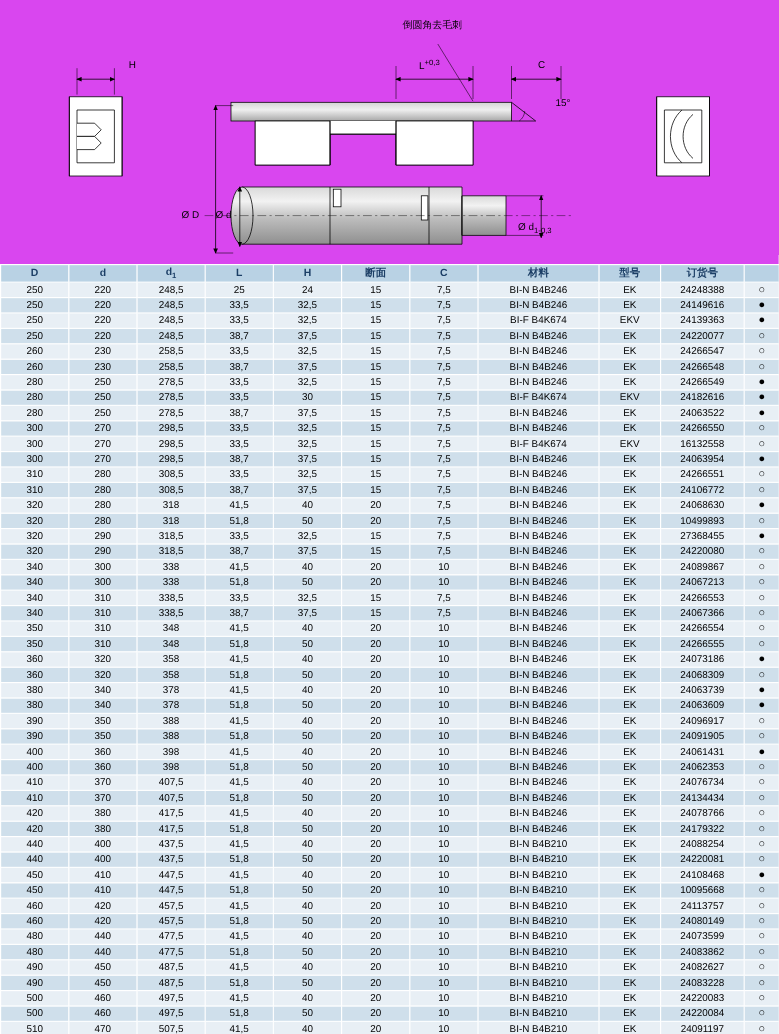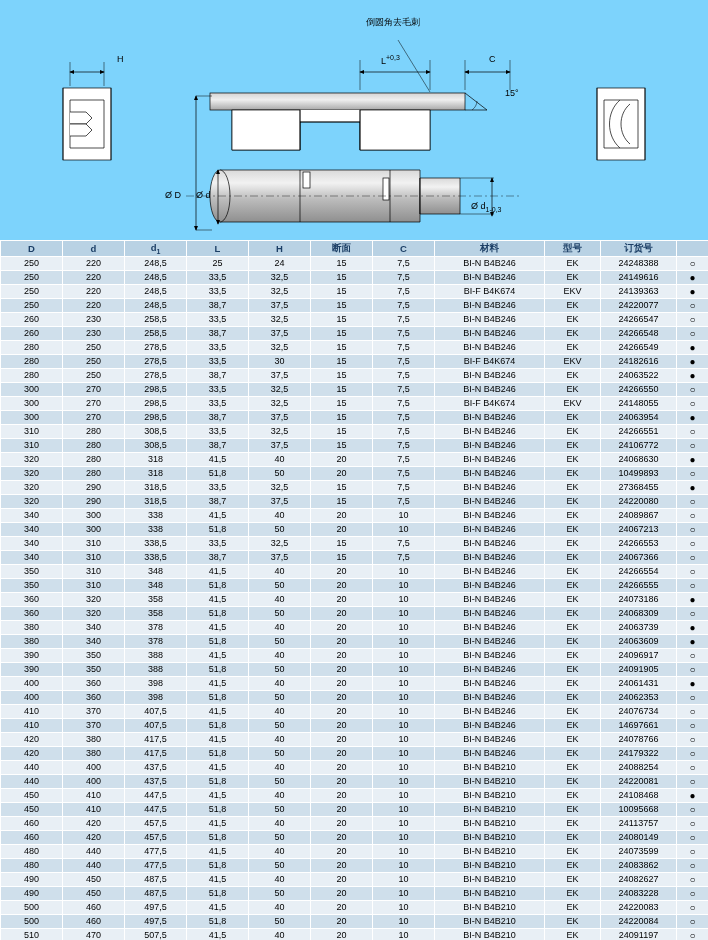--- a/index.html
+++ b/index.html
@@ -1,20 +1,20 @@
 <!DOCTYPE html>
 <html><head>
 <meta charset="utf-8">
 <style>
   html,body{margin:0;padding:0;background:#ffffff;}
   body{width:708px;height:940px;font-family:"Liberation Sans",sans-serif;color:#000;}
   .page{position:relative;width:708px;height:940px;overflow:hidden;}
 
   
-  .drawing{position:relative;width:708px;height:240px;background:#7dd3fc;}
+  .drawing{position:relative;width:708px;height:240px;background:#d946ef;}
   .drw-note{position:absolute;font-size:9px;color:#000;white-space:nowrap;}
   .dim-lbl{position:absolute;font-size:9px;color:#000;white-space:nowrap;}
   .lbl-sub{font-size:7px;vertical-align:sub;}
   .lbl-sup{font-size:7px;vertical-align:super;}
 
   svg.drw{position:absolute;left:0;top:0;width:708px;height:240px;}
 
   
   table.spec{border-collapse:collapse;width:708px;table-layout:fixed;font-size:9px;}
   table.spec th{
@@ -315,21 +315,21 @@
         <tr class="row-l">
           <td>300</td>
           <td>270</td>
           <td>298,5</td>
           <td>33,5</td>
           <td>32,5</td>
           <td>15</td>
           <td>7,5</td>
           <td>BI-F B4K674</td>
           <td>EKV</td>
-          <td>24148055</td>
+          <td>16132558</td>
           <td class="mark">○</td>
         </tr>
         <tr class="row-d">
           <td>300</td>
           <td>270</td>
           <td>298,5</td>
           <td>38,7</td>
           <td>37,5</td>
           <td>15</td>
           <td>7,5</td>
@@ -614,21 +614,21 @@
         <tr class="row-d">
           <td>410</td>
           <td>370</td>
           <td>407,5</td>
           <td>51,8</td>
           <td>50</td>
           <td>20</td>
           <td>10</td>
           <td>BI-N B4B246</td>
           <td>EK</td>
-          <td>14697661</td>
+          <td>24134434</td>
           <td class="mark">○</td>
         </tr>
         <tr class="row-l">
           <td>420</td>
           <td>380</td>
           <td>417,5</td>
           <td>41,5</td>
           <td>40</td>
           <td>20</td>
           <td>10</td>

